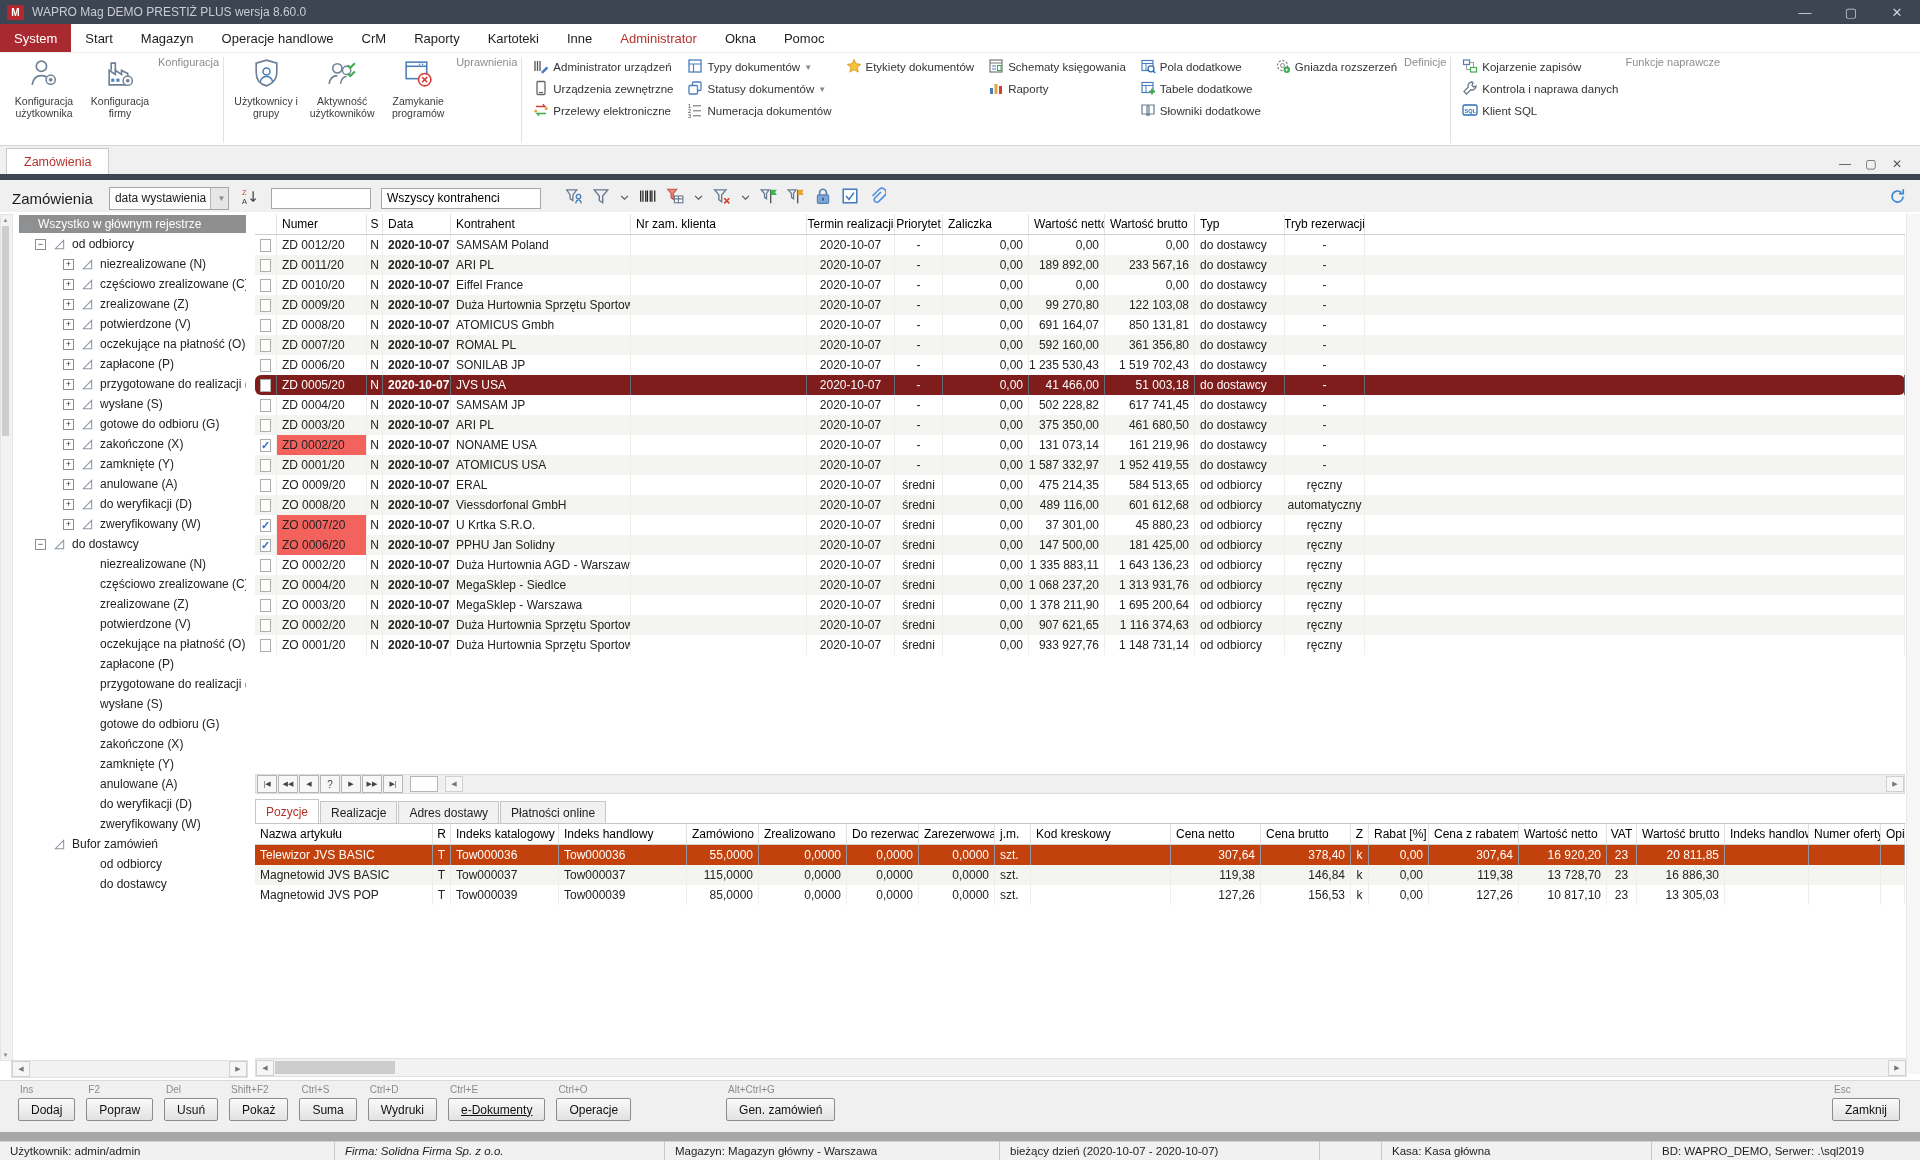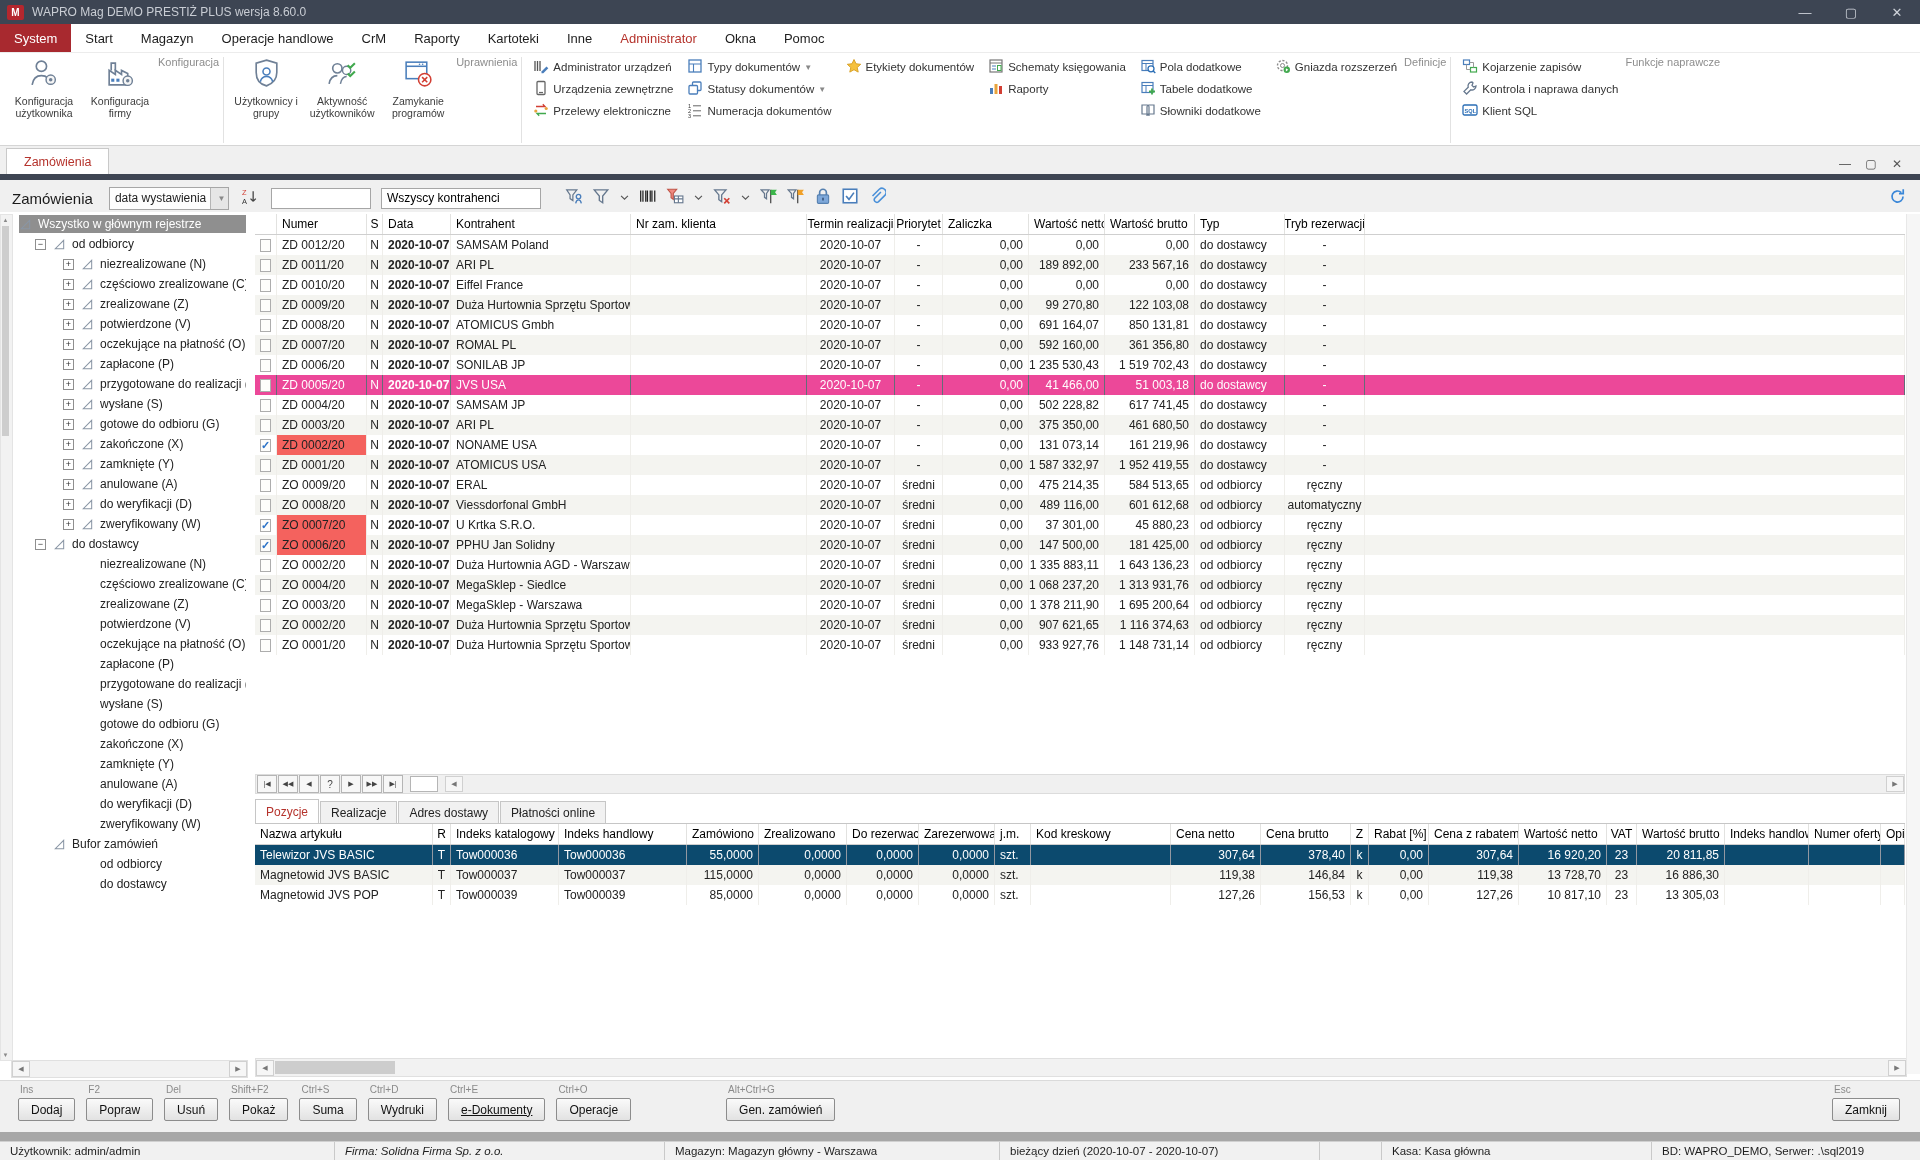--- a/index.html
+++ b/index.html
@@ -72,22 +72,22 @@
         color:#777;background:#f6f6f6;border:1px solid #d0d0d0;}
   .sthumb{height:13px;background:#cdcdcd;margin-left:1px;}
   .strack{flex:1;}
   
   .grid{position:absolute;background:#fff;font-size:12px;overflow:hidden;}
   .ghead{display:flex;height:20px;background:#fff;border-bottom:1px solid #cfcfcf;color:#000;}
   .hcell{padding:0 5px;border-right:1px solid #e2e2e0;display:flex;align-items:center;overflow:hidden;
          white-space:nowrap;box-sizing:border-box;flex:0 0 auto;}
   .grow{display:flex;height:20px;align-items:stretch;}
   .grow.alt{background:#f4f4f0;}
-  .grow.sel{background:#ec4899;color:#fff;}
-  .grow.sel2{background:#0c4a6e;color:#fff;text-align:center;}
+  .grow.sel{background:#7f1d1d;color:#fff;border-radius:6px;}
+  .grow.sel2{background:#c2410c;color:#fff;text-align:center;}
   .gcell{padding:0 5px;display:flex;align-items:center;overflow:hidden;white-space:nowrap;
          border-right:1px solid #efeeea;box-sizing:border-box;flex:0 0 auto;}
   .grow.sel .gcell{border-right-color:#646c78;}
   .grow.sel2 .gcell{border-right-color:#9298a1;}
   .al-r{justify-content:flex-end;}
   .al-c{justify-content:center;}
   .bold{font-weight:bold;}
   .gcell.red{background:#f4625e;}
   .cb{width:13px;height:13px;border:1px solid #adadad;background:#fdfdfb;display:flex;align-items:center;
       justify-content:center;font-size:11px;color:#2e74c8;font-weight:bold;box-sizing:border-box;}

